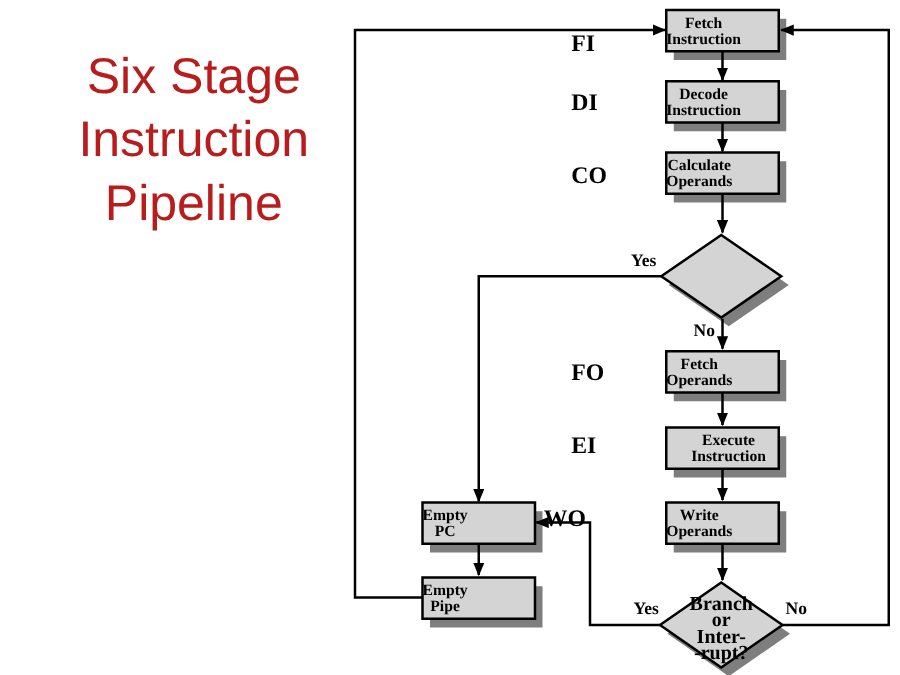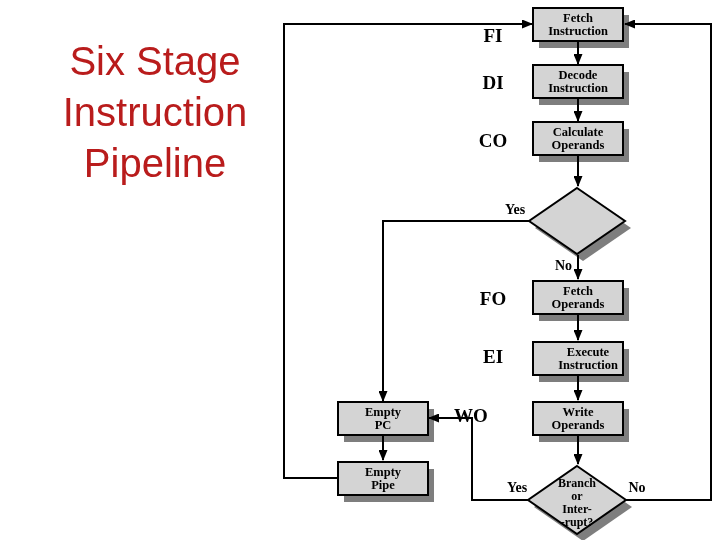--- a/index.html
+++ b/index.html
@@ -8,31 +8,31 @@
   .slide { position:relative; width:720px; height:540px; background:#ffffff; overflow:hidden; }
   .slide-title {
     position:absolute; left:25px; top:36px; width:260px;
     font-family:"Liberation Sans", sans-serif;
     font-size:40px; line-height:51px; color:#b91c1c;
     text-align:center; white-space:pre-line;
   }
   svg.flow { position:absolute; left:0; top:0; }
   .lbl { position:absolute; color:#000000; font-weight:bold; }
   .node-label {
-    display:flex; align-items:center; justify-content:center;
+    display:flex; align-items:center; 
     width:90px; height:33px;
   }
   .node-label span {
     font-size:12.5px; line-height:13px; text-align:center; white-space:pre-line;
   }
   .decision-label { display:flex; align-items:center; justify-content:center; }
   .decision-label span { text-align:center; white-space:pre-line; }
   .d1 span { font-size:13px; line-height:15px; }
-  .d2 span { font-size:12px; line-height:13px;text-align:center; }
-  .stage-label { width:72px; height:20px; font-size:19px; line-height:20px; text-align:center; }
+  .d2 span { font-size:16px; line-height:13px;text-align:center; }
+  .stage-label { width:72px; height:20px; font-size:19px; line-height:20px; text-align:left; }
   .edge-label { width:40px; height:14px; font-size:14px; line-height:14px; text-align:center; }
   .edge-label.ra { text-align:right; }
 </style>
 </head>
 <body>
 
 <div class="slide">
 
   <div class="slide-title">Six Stage
 Instruction

